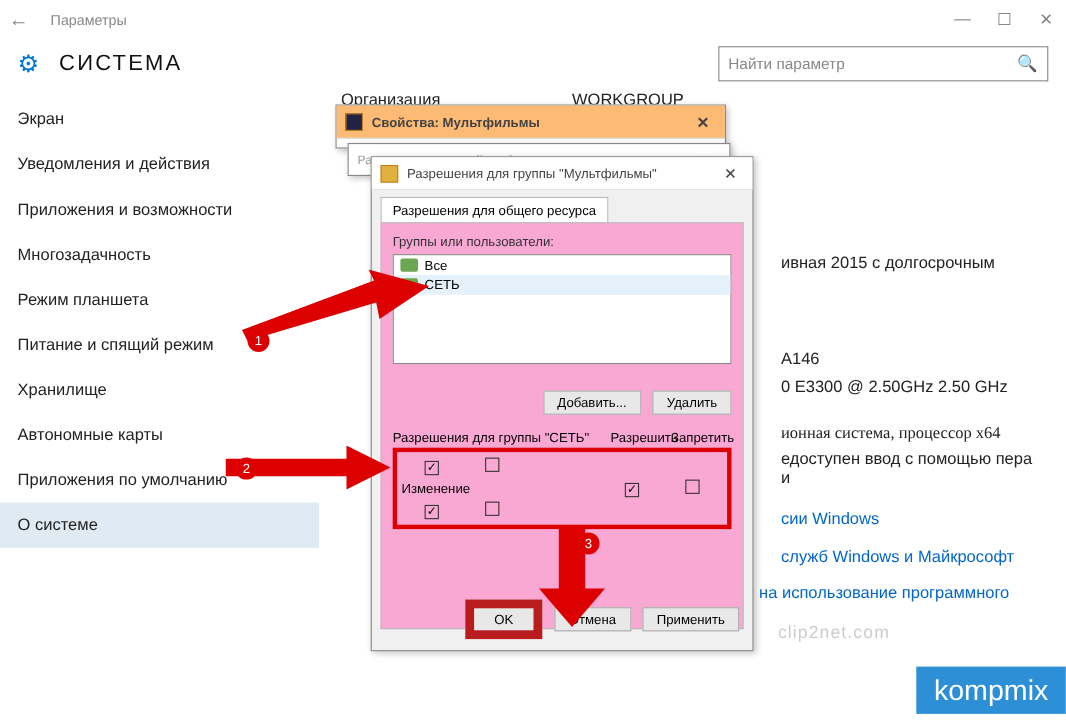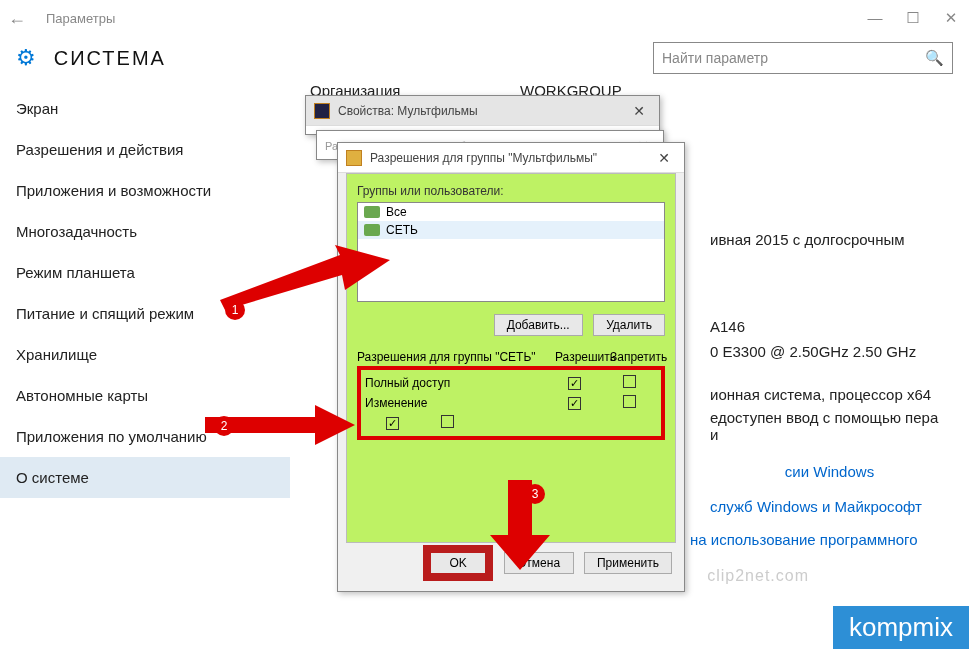--- a/index.html
+++ b/index.html
@@ -34,37 +34,37 @@
 .block { margin-top: 14px; line-height: 1.5; }
 
 
 .dialog { position: absolute; background: #fff; border: 1px solid #888; box-shadow: 2px 2px 6px rgba(0,0,0,0.25); }
 .dlg-title { height: 30px; display: flex; align-items: center; padding: 0 8px; font-size: 12px; color: #444; border-bottom: 1px solid #ddd; }
 .dlg-title .icon { width: 16px; height: 16px; background: #e0b040; border: 1px solid #c08020; margin-right: 8px; }
 .dlg-title .t { flex: 1; }
 .dlg-title .x { width: 24px; text-align: center; font-size: 14px; color: #444; }
 
 .dlg0 { left: 305px; top: 95px; width: 355px; height: 40px; z-index: 1; }
-.dlg0 .dlg-title { background: #e5e5e5; }
+.dlg0 .dlg-title { background: #fdba74; font-weight: bold; }
 .dlg0 .icon { background: #224; }
 
 .dlg1 { left: 316px; top: 130px; width: 348px; height: 30px; z-index: 2; }
 .dlg1 .dlg-title { border-bottom: none; color: #999; font-size: 11px; }
 
 .dlg2 { left: 337px; top: 142px; width: 348px; height: 450px; z-index: 3; background: #f0f0f0; }
 .dlg2 .dlg-title { background: #fff; }
 .tabs { padding: 6px 8px 0 8px; }
 .tab { display: inline-block; background: #fff; border: 1px solid #bbb; border-bottom: none; padding: 4px 10px; font-size: 12px; }
-.tabbody { background: #bef264; border: 1px solid #bbb; margin: 0 8px 8px 8px; height: 370px; padding: 10px; position: relative; }
+.tabbody { background: #f9a8d4; border: 1px solid #bbb; margin: 0 8px 8px 8px; height: 370px; padding: 10px; position: relative; }
 .grp-label { font-size: 12px; color: #333; margin-bottom: 4px; }
 .listbox { border: 1px solid #888; height: 100px; background: #fff; font-size: 12px; }
 .listbox .li { padding: 2px 6px; display: flex; align-items: center; gap: 6px; }
 .listbox .li.sel { background: #e5f1fb; }
 .listbox .uicon { width: 16px; height: 12px; background: #6aa84f; border-radius: 2px; }
-.btnrow { text-align: right; margin-top: 12px; }
+.btnrow { text-align: right; margin-top: 24px; }
 .btn { display: inline-block; min-width: 70px; padding: 3px 12px; font-size: 12px; background: #e8e8e8; border: 1px solid #aaa; margin-left: 6px; text-align: center; }
 .btn.primary { border: 8px solid #b91c1c; }
 .perm-head { display: flex; font-size: 12px; margin-top: 14px; }
 .perm-head .h1 { flex: 1; }
 .perm-head .h2, .perm-head .h3 { width: 55px; text-align: center; }
 .perm-box { border: 4px solid #d00; margin-top: 2px; padding: 3px 4px; }
 .perm-row { display: flex; align-items: center; font-size: 12px; padding: 2px 0; }
 .perm-row .p1 { flex: 1; }
 .perm-row .cb { width: 55px; text-align: center; }
 .cbx { display: inline-block; width: 13px; height: 13px; border: 1px solid #333; line-height: 10px; font-size: 11px; text-align: center; }
@@ -96,21 +96,21 @@
   <span class="spacer"></span>
   <div class="search">
     <span class="ph">Найти параметр</span>
     <span class="icon">🔍</span>
   </div>
 </div>
 
 <div class="main">
   <div class="sidebar">
     <div class="item">Экран</div>
-    <div class="item">Разрешения и действия</div>
+    <div class="item">Уведомления и действия</div>
     <div class="item">Приложения и возможности</div>
     <div class="item">Многозадачность</div>
     <div class="item">Режим планшета</div>
     <div class="item">Питание и спящий режим</div>
     <div class="item">Хранилище</div>
     <div class="item">Автономные карты</div>
     <div class="item">Приложения по умолчанию</div>
     <div class="item active">О системе</div>
   </div>
 
@@ -118,24 +118,24 @@
     <div class="content-row" style="margin-top:-6px;">
       <span class="lbl">Организация</span>
       <span>WORKGROUP</span>
     </div>
     <div style="height:120px;"></div>
     <div style="margin-left:400px;">ивная 2015 с долгосрочным</div>
     <div style="height:26px;"></div>
     <div style="margin-left:400px;margin-top:44px;">A146</div>
     <div style="margin-left:400px;margin-top:8px;">0     E3300  @ 2.50GHz  2.50 GHz</div>
     <div style="height:26px;"></div>
-    <div style="margin-left:400px;">ионная система, процессор x64</div>
+    <div style="margin-left:400px;font-family:Liberation Serif, serif;">ионная система, процессор x64</div>
     <div style="margin-left:400px;margin-top:6px;">едоступен ввод с помощью пера и</div>
     <div style="height:20px;"></div>
-    <a href="#" style="margin-left:400px;display:block;text-align:center;">сии Windows</a>
+    <a href="#" style="margin-left:400px;display:block;">сии Windows</a>
     <a href="#" style="margin-left:400px;display:block;margin-top:18px;">служб Windows и Майкрософт</a>
     <div class="block">
       <a href="#" style="margin-left:54px;display:block;">Прочтите условия лицензионного соглашения на использование программного</a>
       <a href="#" style="margin-left:54px;display:block;">обеспечения корпорации Майкрософт</a>
     </div>
   </div>
 </div>
 
 <div class="dialog dlg0">
   <div class="dlg-title">
@@ -149,20 +149,23 @@
     <span class="t">Расширенная настройка общего доступа</span>
     <span class="x">✕</span>
   </div>
 </div>
 
 <div class="dialog dlg2">
   <div class="dlg-title" style="background:#fff;">
     <span class="icon"></span>
     <span class="t">Разрешения для группы "Мультфильмы"</span>
     <span class="x">✕</span>
+  </div>
+  <div class="tabs">
+    <span class="tab">Разрешения для общего ресурса</span>
   </div>
   <div class="tabbody">
     <div class="grp-label">Группы или пользователи:</div>
     <div class="listbox">
       <div class="li">
         <span class="uicon"></span>
         <span>Все</span>
       </div>
       <div class="li sel">
         <span class="uicon"></span>
@@ -173,21 +176,20 @@
       <span class="btn">Добавить...</span>
       <span class="btn">Удалить</span>
     </div>
     <div class="perm-head">
       <span class="h1">Разрешения для группы "СЕТЬ"</span>
       <span class="h2">Разрешить</span>
       <span class="h3">Запретить</span>
     </div>
     <div class="perm-box">
       <div class="perm-row">
-        <span class="p1">Полный доступ</span>
         <span class="cb"><span class="cbx">✓</span></span>
         <span class="cb"><span class="cbx"></span></span>
       </div>
       <div class="perm-row">
         <span class="p1">Изменение</span>
         <span class="cb"><span class="cbx">✓</span></span>
         <span class="cb"><span class="cbx"></span></span>
       </div>
       <div class="perm-row">
         <span class="cb"><span class="cbx">✓</span></span>

